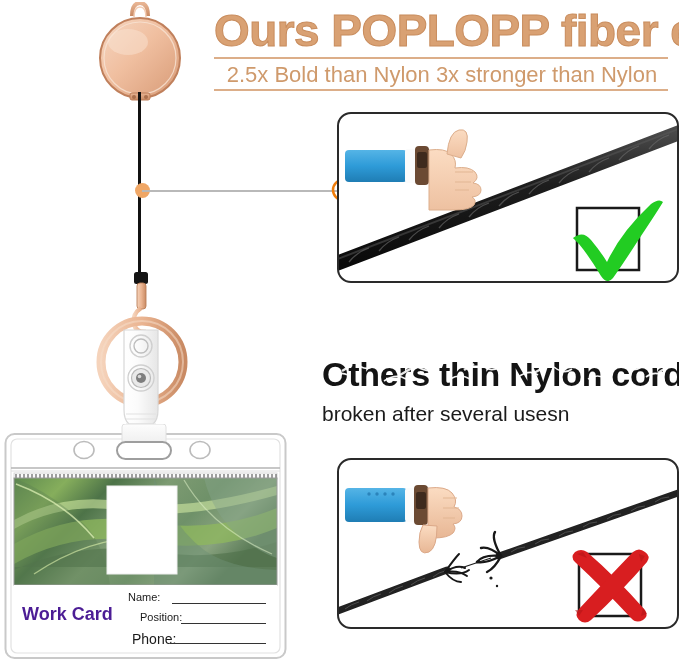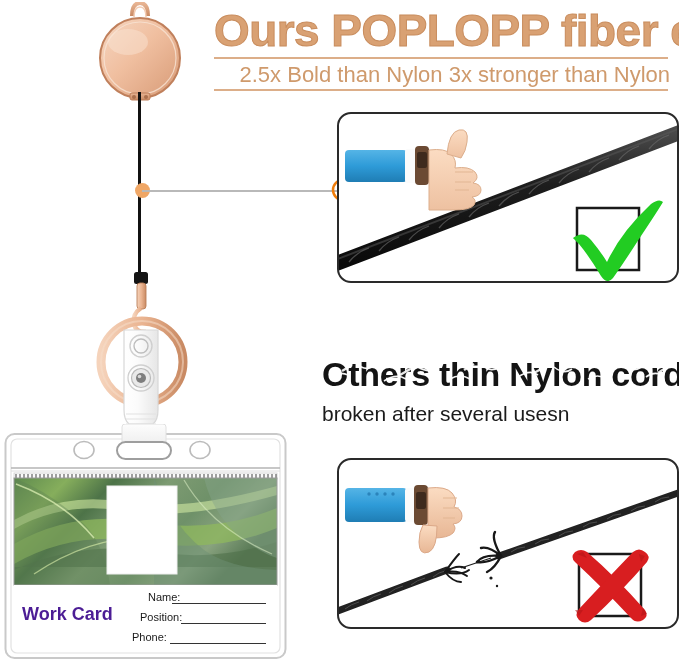--- a/index.html
+++ b/index.html
@@ -16,21 +16,21 @@
     font-weight:bold;font-size:45px;line-height:46px;
     letter-spacing:-0.5px;color:#d9a173;
     -webkit-text-stroke:1px #c98d5e;
     text-align:center;white-space:nowrap;
     transform:scaleX(1.02);transform-origin:left center;
   }
   #hdr-rule1{left:214px;top:57px;width:454px;height:2px;background:#dcae89;}
   #hdr-sub{
     left:214px;top:60px;width:456px;
     font-size:22px;line-height:30px;color:#cf9a6c;
-    text-align:right;white-space:nowrap;
+    text-align:center;white-space:nowrap;
   }
   #hdr-rule2{left:214px;top:89px;width:454px;height:2px;background:#dcae89;}
 
   #hdr-others{
     left:322px;top:355px;width:350px;
     font-family:"Liberation Sans Narrow","Liberation Sans",sans-serif;
     font-weight:bold;font-size:34px;line-height:38px;
     color:#141414;letter-spacing:-0.3px;white-space:nowrap;
   }
   
@@ -199,27 +199,27 @@
     </g>
     <rect x="10" y="54" width="263" height="107" fill="none" stroke="#9a9a9a" stroke-width="1"></rect>
 
     <rect x="103" y="62" width="70" height="88" fill="#ffffff" stroke="#efefef" stroke-width="1"></rect>
 
     <rect x="10" y="161" width="263" height="62" fill="#ffffff"></rect>
   </svg>
 
   <div class="abs" style="left:22px;top:604px;font-family:'Liberation Sans Narrow','Liberation Sans',sans-serif;font-weight:bold;font-size:18px;color:#4c1d95;">Work Card</div>
 
-  <div class="abs" style="left:148px;top:591px;font-size:11px;color:#1a1a1a;">Name:</div>
+  <div class="abs" style="left:128px;top:591px;font-size:11px;color:#1a1a1a;">Name:</div>
   <div class="abs" style="left:172px;top:603px;width:94px;height:1px;background:#333;"></div>
 
   <div class="abs" style="left:132px;top:611px;font-size:11px;color:#1a1a1a;padding-left:8px;">Position:</div>
   <div class="abs" style="left:181px;top:623px;width:85px;height:1px;background:#333;"></div>
 
-  <div class="abs" style="left:132px;top:631px;font-size:11px;color:#1a1a1a;">Phone:</div>
+  <div class="abs" style="left:132px;top:631px;font-size:14px;color:#1a1a1a;">Phone:</div>
   <div class="abs" style="left:170px;top:643px;width:96px;height:1px;background:#333;"></div>
 
   <div class="abs panel" id="panel-good">
     <svg class="panel-svg" viewBox="0 0 338 167">
       <defs>
         <linearGradient id="blu" x1="0" y1="0" x2="0" y2="1">
           <stop offset="0%" stop-color="#55b4e6"></stop>
           <stop offset="50%" stop-color="#2e9bd8"></stop>
           <stop offset="100%" stop-color="#1f7db4"></stop>
         </linearGradient>

